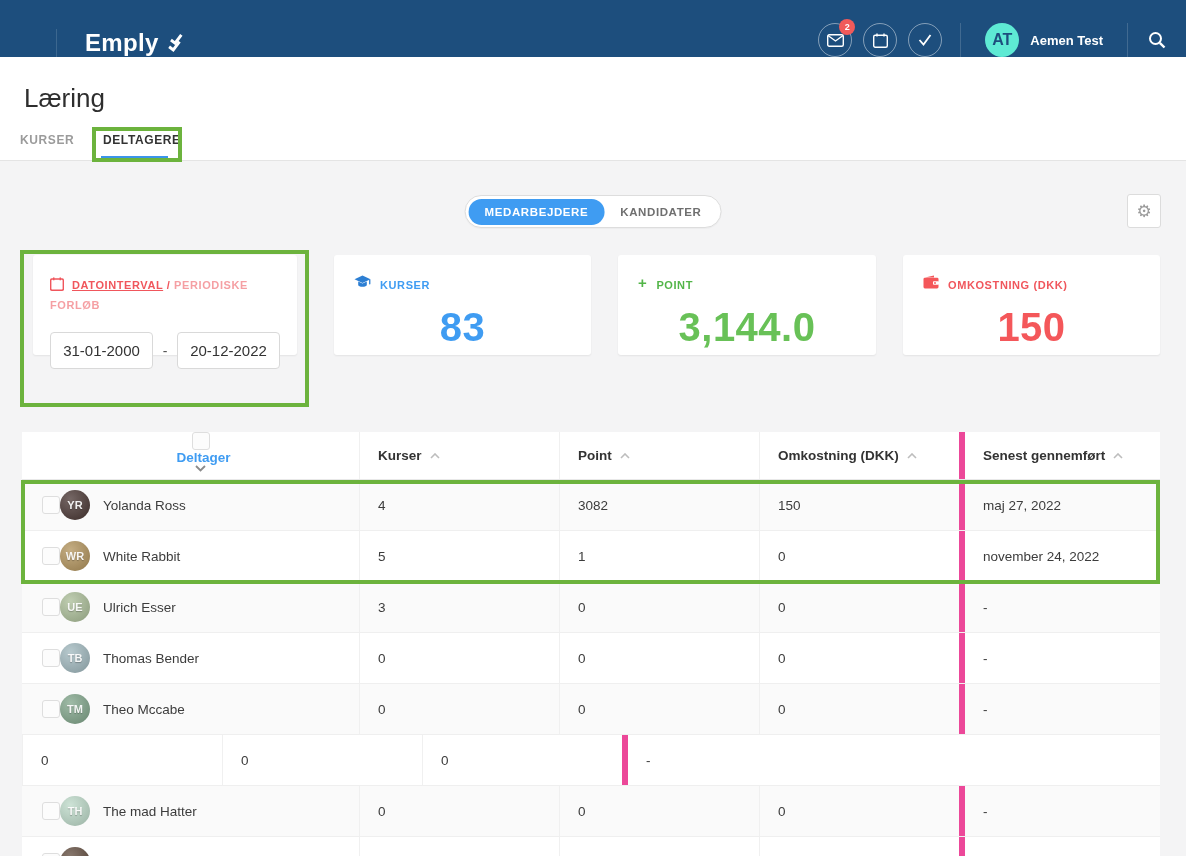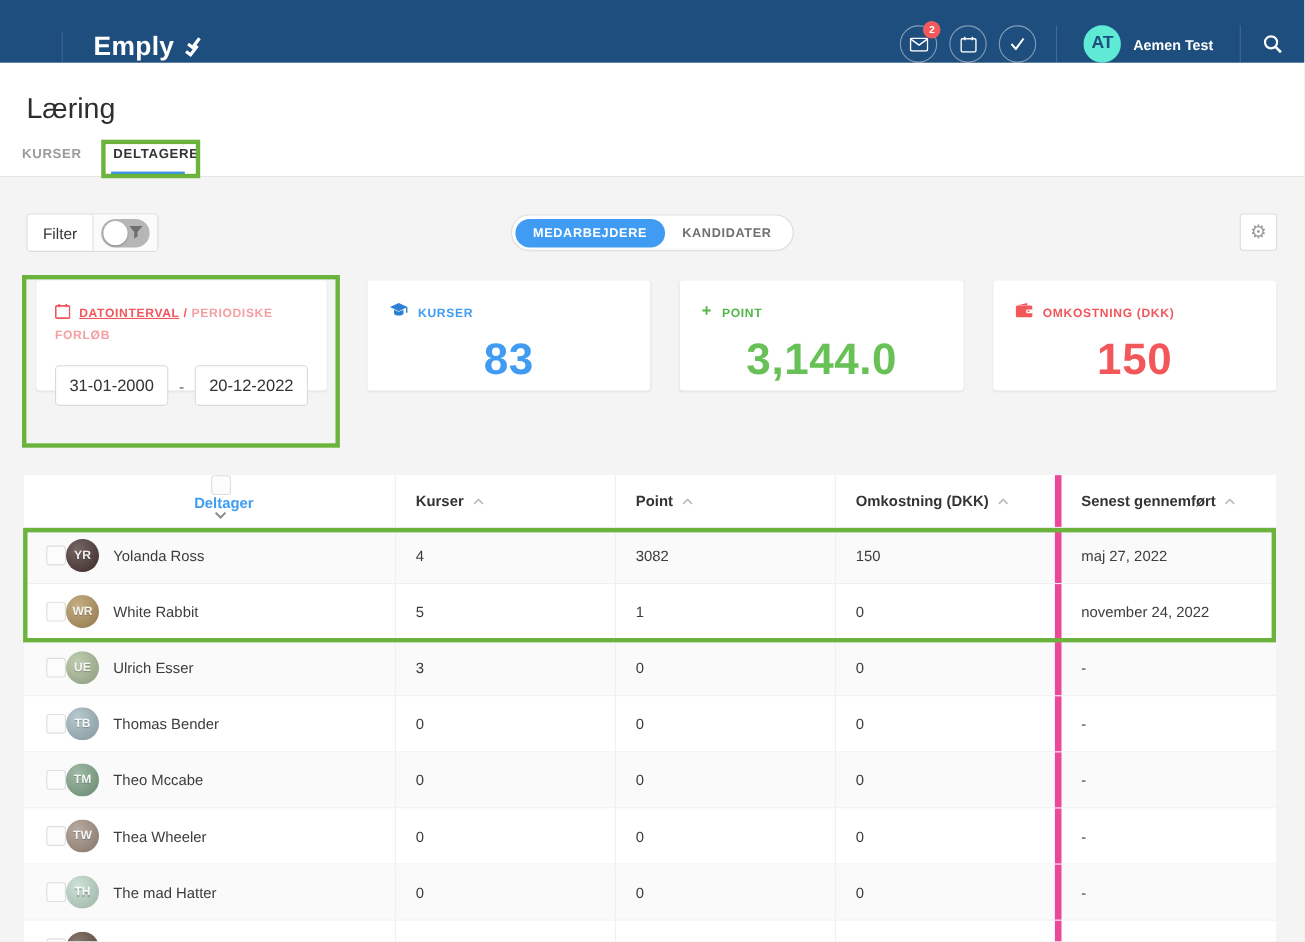--- a/index.html
+++ b/index.html
@@ -157,33 +157,20 @@
     </div>
   </header>
 
   <section class="page-head">
     <h1 class="page-title">Læring</h1>
     <button class="tab t1">KURSER</button>
     <button class="tab t2">DELTAGERE</button>
     <div class="tab-underline"></div>
   </section>
 
-  <div class="filter-group">
-    <div class="filter-label">Filter</div>
-    <div class="filter-toggle-seg">
-      <span class="toggle-pill">
-        <span class="toggle-knob"></span>
-        <span class="toggle-funnel">
-          <svg width="13" height="13" viewBox="0 0 13 13">
-            <path d="M0.5 0.5 h12 L8 5.8 v4.2 l-3 1.8 V5.8 Z" fill="#6f6f6f"></path>
-          </svg>
-        </span>
-      </span>
-    </div>
-  </div>
 
   <div class="segmented">
     <button class="seg active">MEDARBEJDERE</button>
     <button class="seg">KANDIDATER</button>
   </div>
 
   <button class="gear-btn">
     <span>⚙</span>
   </button>
 
@@ -337,25 +324,20 @@
         <span class="checkbox"></span>
         <span class="avatar" style="background: radial-gradient(circle at 35% 30%, rgba(255, 255, 255, 0.25), rgba(0, 0, 0, 0.18)), rgb(127, 164, 137);">TM</span>
         <span class="rname">Theo Mccabe</span>
       </div>
       <div class="cell c2">0</div>
       <div class="cell c3">0</div>
       <div class="cell c4">0</div>
       <div class="cell c5">-</div>
     </div>
         <div class="trow">
-      <div class="cell c1">
-        <span class="checkbox"></span>
-        <span class="avatar" style="background: radial-gradient(circle at 35% 30%, rgba(255, 255, 255, 0.25), rgba(0, 0, 0, 0.18)), rgb(160, 142, 128);">TW</span>
-        <span class="rname">Thea Wheeler</span>
-      </div>
       <div class="cell c2">0</div>
       <div class="cell c3">0</div>
       <div class="cell c4">0</div>
       <div class="cell c5">-</div>
     </div>
         <div class="trow stripe">
       <div class="cell c1">
         <span class="checkbox"></span>
         <span class="avatar" style="background: radial-gradient(circle at 35% 30%, rgba(255, 255, 255, 0.25), rgba(0, 0, 0, 0.18)), rgb(188, 217, 200);">TH</span>
         <span class="rname">The mad Hatter</span>

